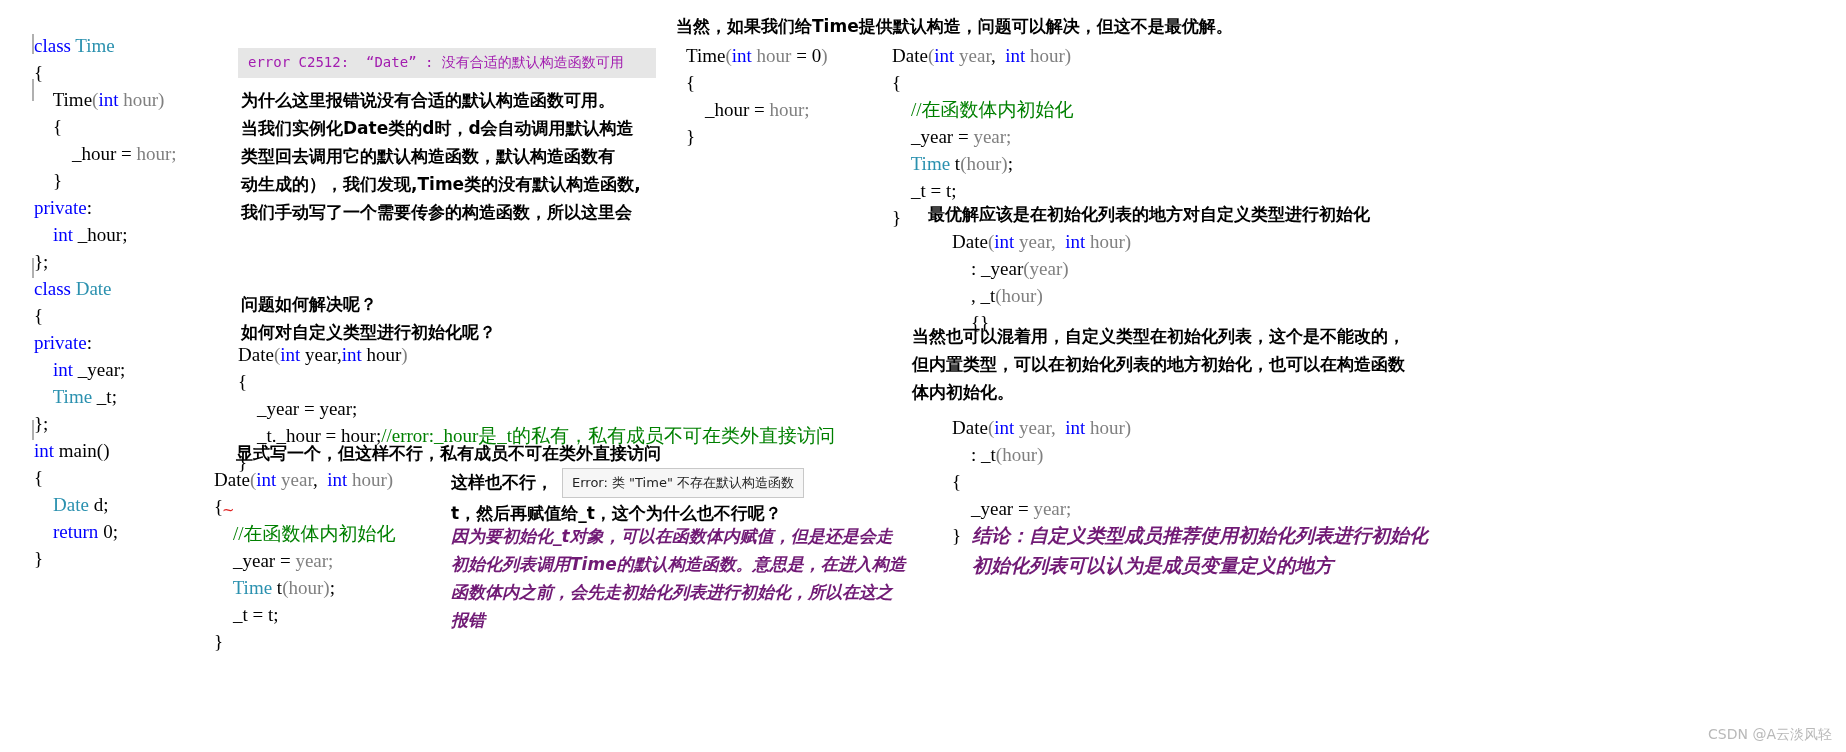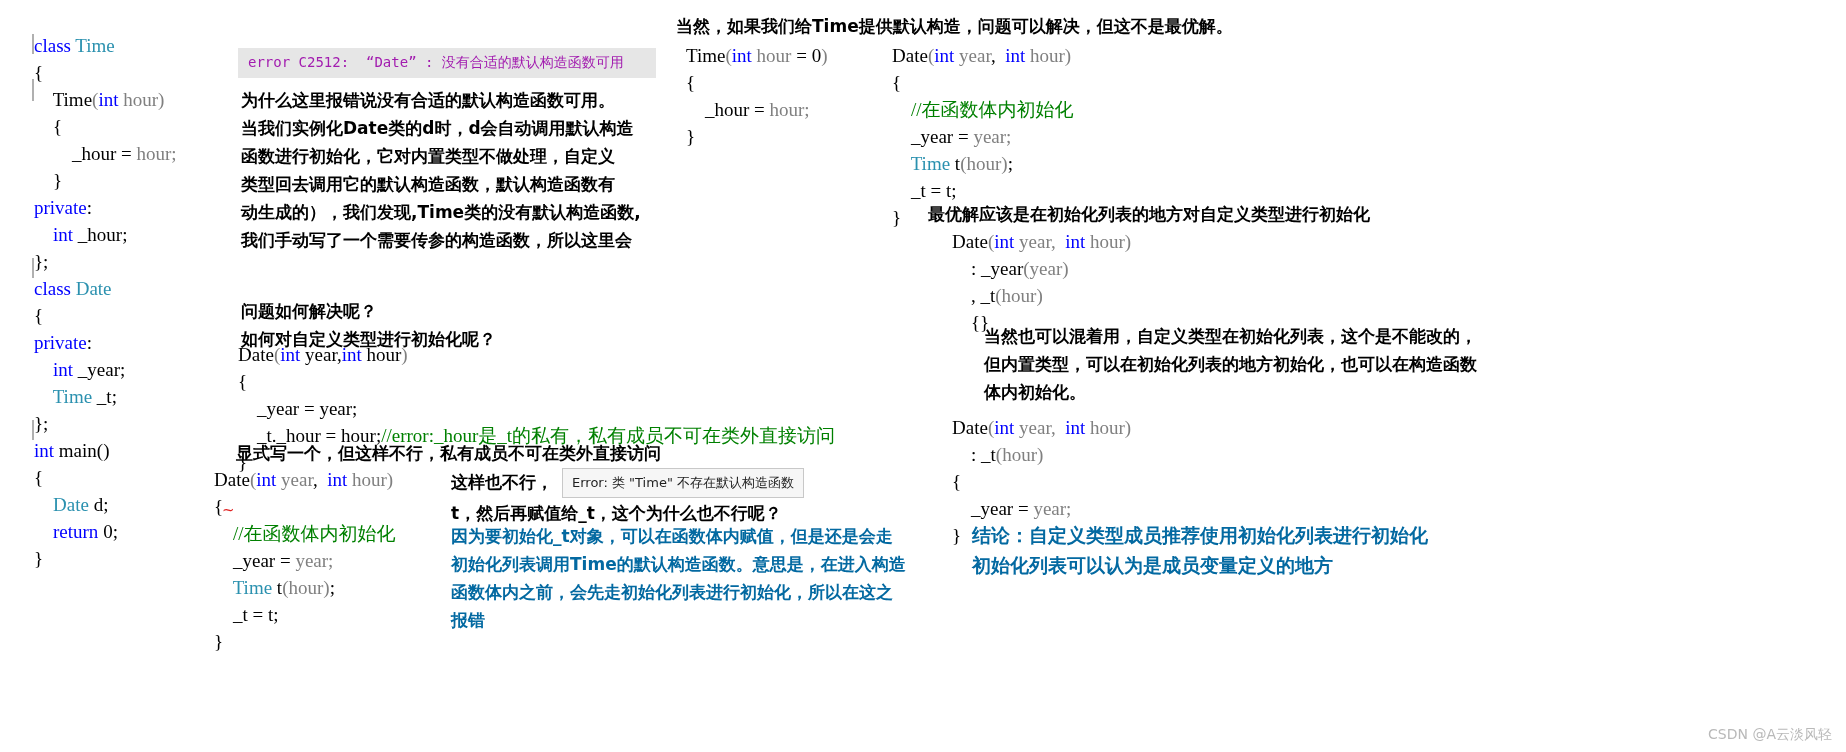--- a/index.html
+++ b/index.html
@@ -36,21 +36,21 @@
 
   
   .cn {
     font-family: "DejaVu Sans", "Liberation Sans", sans-serif;
     font-size: 17px;
     line-height: 28px;
     color: #000000;
     font-weight: 600;
     white-space: pre;
   }
-  .cn.red { color: #0369a1; }
+  .cn.red { color: #701a75; font-style: italic; }
 
   
   .errbox {
     background: #e6e6e6;
     color: #a21caf;
     font-family: "DejaVu Sans Mono", monospace;
     font-size: 14px;
     padding: 6px 8px 6px 10px;
     white-space: pre;
   }
@@ -94,23 +94,23 @@
 <div class="canvas">
 
   <div class="blk code" id="left-code" style="left:34px; top:32px;"><div><span class="kw">class </span><span class="typ">Time</span></div><div><span class="plain">{</span></div><div><span class="plain">    Time</span><span class="id">(</span><span class="kw">int</span><span class="id"> hour</span><span class="id">)</span></div><div><span class="plain">    {</span></div><div><span class="plain">        _hour = </span><span class="id">hour;</span></div><div><span class="plain">    }</span></div><div><span class="kw">private</span><span class="plain">:</span></div><div><span class="plain">    </span><span class="kw">int</span><span class="plain"> _hour;</span></div><div><span class="plain">};</span></div><div><span class="plain"></span></div><div><span class="kw">class </span><span class="typ">Date</span></div><div><span class="plain">{</span></div><div><span class="kw">private</span><span class="plain">:</span></div><div><span class="plain">    </span><span class="kw">int</span><span class="plain"> _year;</span></div><div><span class="plain">    </span><span class="typ">Time</span><span class="plain"> _t;</span></div><div><span class="plain">};</span></div><div><span class="plain"></span></div><div><span class="kw">int</span><span class="plain"> main()</span></div><div><span class="plain">{</span></div><div><span class="plain">    </span><span class="typ">Date</span><span class="plain"> d;</span></div><div><span class="plain">    </span><span class="kw">return</span><span class="plain"> </span><span class="num">0</span><span class="plain">;</span></div><div><span class="plain">}</span></div></div>
   <div class="gutter" style="left:32px; top:34px; height:20px;"></div>
   <div class="gutter" style="left:32px; top:79px; height:22px;"></div>
   <div class="gutter" style="left:32px; top:258px; height:20px;"></div>
   <div class="gutter" style="left:32px; top:420px; height:20px;"></div>
 
   <div class="blk errbox" style="left:238px; top:48px; width:400px;">error C2512:  “Date” : 没有合适的默认构造函数可用</div>
 
-  <div class="blk cn" id="explain-paragraph" style="left:241px; top:86px;"><div>为什么这里报错说没有合适的默认构造函数可用。</div><div>当我们实例化Date类的d时，d会自动调用默认构造</div><div>函数进行初始化，它对内置类型不做处理，自定义</div><div>类型回去调用它的默认构造函数，默认构造函数有</div><div>动生成的），我们发现,Time类的没有默认构造函数,</div><div>我们手动写了一个需要传参的构造函数，所以这里会</div></div>
+  <div class="blk cn" id="explain-paragraph" style="left:241px; top:86px;"><div>为什么这里报错说没有合适的默认构造函数可用。</div><div>当我们实例化Date类的d时，d会自动调用默认构造</div><div>类型回去调用它的默认构造函数，默认构造函数有</div><div>动生成的），我们发现,Time类的没有默认构造函数,</div><div>我们手动写了一个需要传参的构造函数，所以这里会</div></div>
 
-  <div class="blk cn" id="question-block" style="left:241px; top:290px;margin-top:7px;"><div>问题如何解决呢？</div><div>如何对自定义类型进行初始化呢？</div></div>
+  <div class="blk cn" id="question-block" style="left:241px; top:290px;"><div>问题如何解决呢？</div><div>如何对自定义类型进行初始化呢？</div></div>
 
   <div class="blk code" id="mid-code-1" style="left:238px; top:341px;"><div><span class="plain">Date</span><span class="id">(</span><span class="kw">int</span><span class="plain"> year,</span><span class="kw">int</span><span class="plain"> hour</span><span class="id">)</span></div><div><span class="plain">{</span></div><div><span class="plain">    _year = year;</span></div><div><span class="plain">    _t._hour = hour;</span><span class="cmt">//error:_hour是_t的私有，私有成员不可在类外直接访问</span></div><div><span class="plain">}</span></div></div>
 
   <div class="blk cn" style="left:236px; top:439px;">显式写一个，但这样不行，私有成员不可在类外直接访问</div>
 
   <div class="blk code" id="mid-code-2" style="left:214px; top:466px;"><div><span class="plain">Date</span><span class="id">(</span><span class="kw">int</span><span class="id"> year</span><span class="plain">,  </span><span class="kw">int</span><span class="id"> hour</span><span class="id">)</span></div><div><span class="plain">{</span></div><div><span class="plain">    </span><span class="cmt">//在函数体内初始化</span></div><div><span class="plain">    _year = </span><span class="id">year;</span></div><div><span class="plain">    </span><span class="typ">Time</span><span class="plain"> t</span><span class="id">(hour)</span><span class="plain">;</span></div><div><span class="plain">    _t = t;</span></div><div><span class="plain">}</span></div></div>
   <div class="squiggle" style="left:222px; top:501px;">~</div>
 
   <div class="blk cn" style="left:451px; top:468px;">这样也不行，</div>
 
@@ -123,21 +123,21 @@
   <div class="blk cn" style="left:676px; top:12px;">当然，如果我们给Time提供默认构造，问题可以解决，但这不是最优解。</div>
 
   <div class="blk code" id="right-code-time" style="left:686px; top:42px;"><div><span class="plain">Time</span><span class="id">(</span><span class="kw">int</span><span class="id"> hour </span><span class="plain">= </span><span class="num">0</span><span class="id">)</span></div><div><span class="plain">{</span></div><div><span class="plain">    _hour = </span><span class="id">hour;</span></div><div><span class="plain">}</span></div></div>
 
   <div class="blk code" id="right-code-date" style="left:892px; top:42px;"><div><span class="plain">Date</span><span class="id">(</span><span class="kw">int</span><span class="id"> year</span><span class="plain">,  </span><span class="kw">int</span><span class="id"> hour</span><span class="id">)</span></div><div><span class="plain">{</span></div><div><span class="plain">    </span><span class="cmt">//在函数体内初始化</span></div><div><span class="plain">    _year = </span><span class="id">year;</span></div><div><span class="plain">    </span><span class="typ">Time</span><span class="plain"> t</span><span class="id">(hour)</span><span class="plain">;</span></div><div><span class="plain">    _t = t;</span></div><div><span class="plain"></span></div><div><span class="plain">}</span></div></div>
 
   <div class="blk cn" style="left:928px; top:200px;">最优解应该是在初始化列表的地方对自定义类型进行初始化</div>
 
   <div class="blk code" id="right-code-best" style="left:952px; top:228px;"><div><span class="plain">Date</span><span class="id">(</span><span class="kw">int</span><span class="id"> year,  </span><span class="kw">int</span><span class="id"> hour</span><span class="id">)</span></div><div><span class="plain">    : _year</span><span class="id">(year)</span></div><div><span class="plain">    , _t</span><span class="id">(hour)</span></div><div><span class="plain">    {}</span></div></div>
 
-  <div class="blk cn" id="right-paragraph" style="left:984px; top:322px;"><div>当然也可以混着用，自定义类型在初始化列表，这个是不能改的，</div><div>但内置类型，可以在初始化列表的地方初始化，也可以在构造函数</div><div>体内初始化。</div></div>
+  <div class="blk cn" id="right-paragraph" style="left:912px; top:322px;"><div>当然也可以混着用，自定义类型在初始化列表，这个是不能改的，</div><div>但内置类型，可以在初始化列表的地方初始化，也可以在构造函数</div><div>体内初始化。</div></div>
 
   <div class="blk code" id="right-code-mixed" style="left:952px; top:414px;"><div><span class="plain">Date</span><span class="id">(</span><span class="kw">int</span><span class="id"> year,  </span><span class="kw">int</span><span class="id"> hour</span><span class="id">)</span></div><div><span class="plain">    : _t</span><span class="id">(hour)</span></div><div><span class="plain">{</span></div><div><span class="plain"></span></div><div><span class="plain">    _year = </span><span class="id">year;</span></div><div><span class="plain"></span></div><div><span class="plain">}</span></div></div>
 
   <div class="blk cn red" id="conclusion" style="left:972px; top:520px; font-size:19px; line-height:30px;"><div>结论：自定义类型成员推荐使用初始化列表进行初始化</div><div>初始化列表可以认为是成员变量定义的地方</div></div>
 
   <div class="watermark" style="right:14px; bottom:8px;">CSDN @A云淡风轻</div>
 
 </div>
 
 </body></html>

